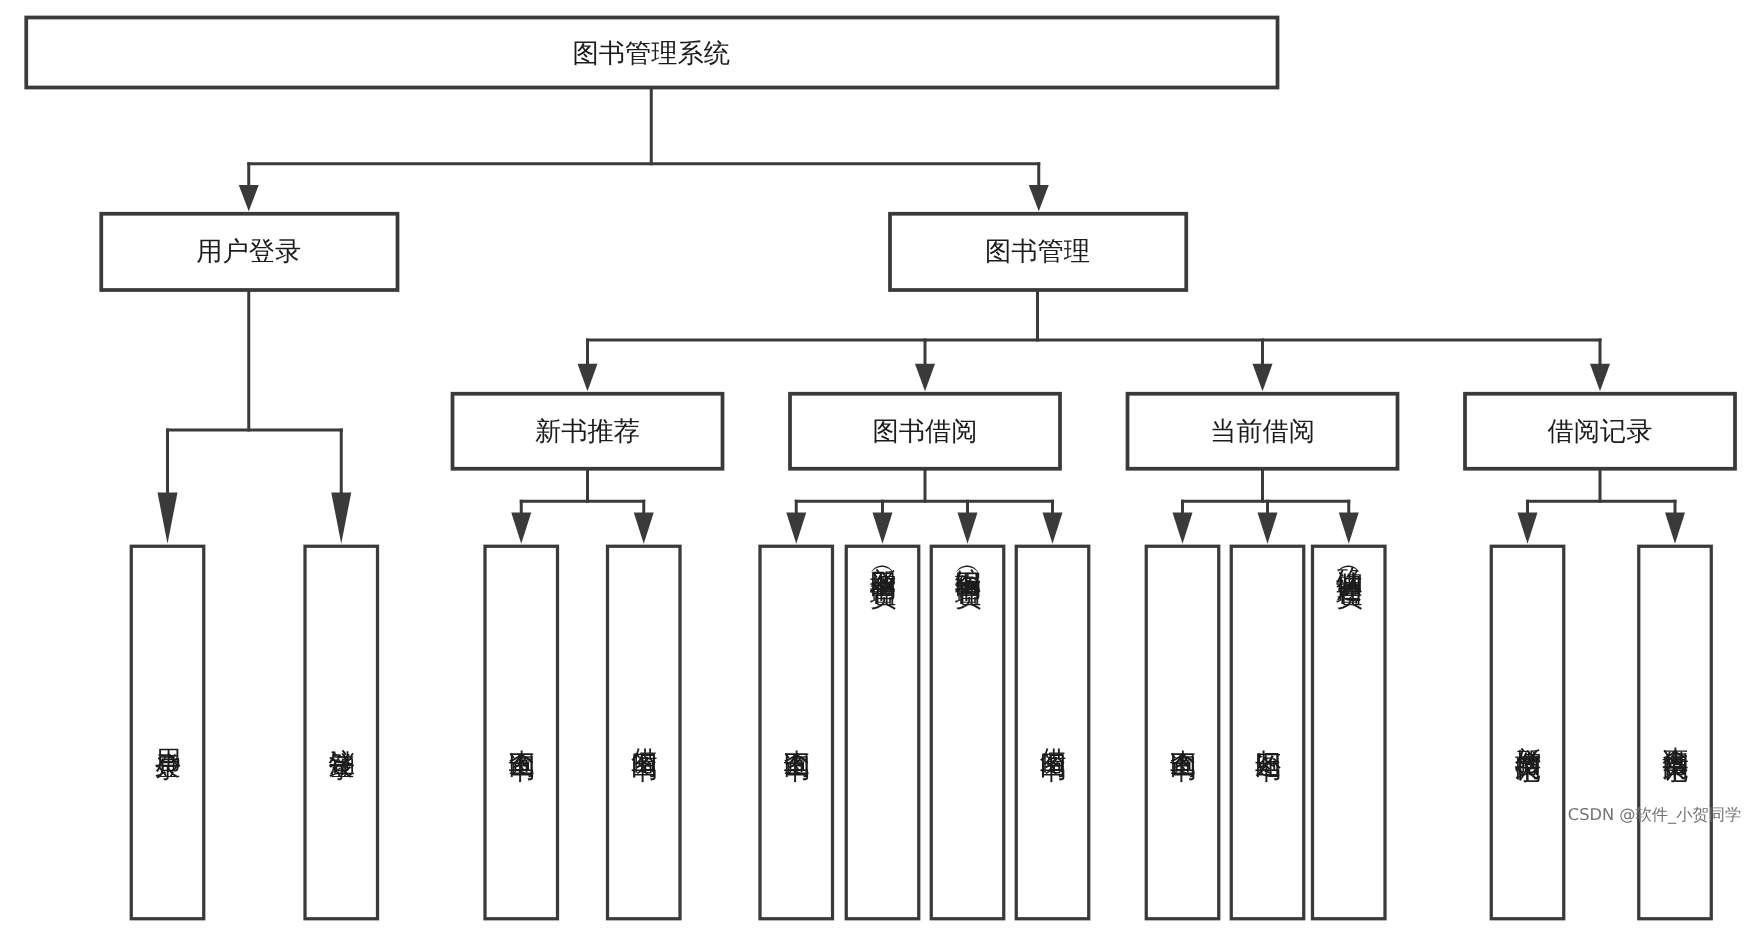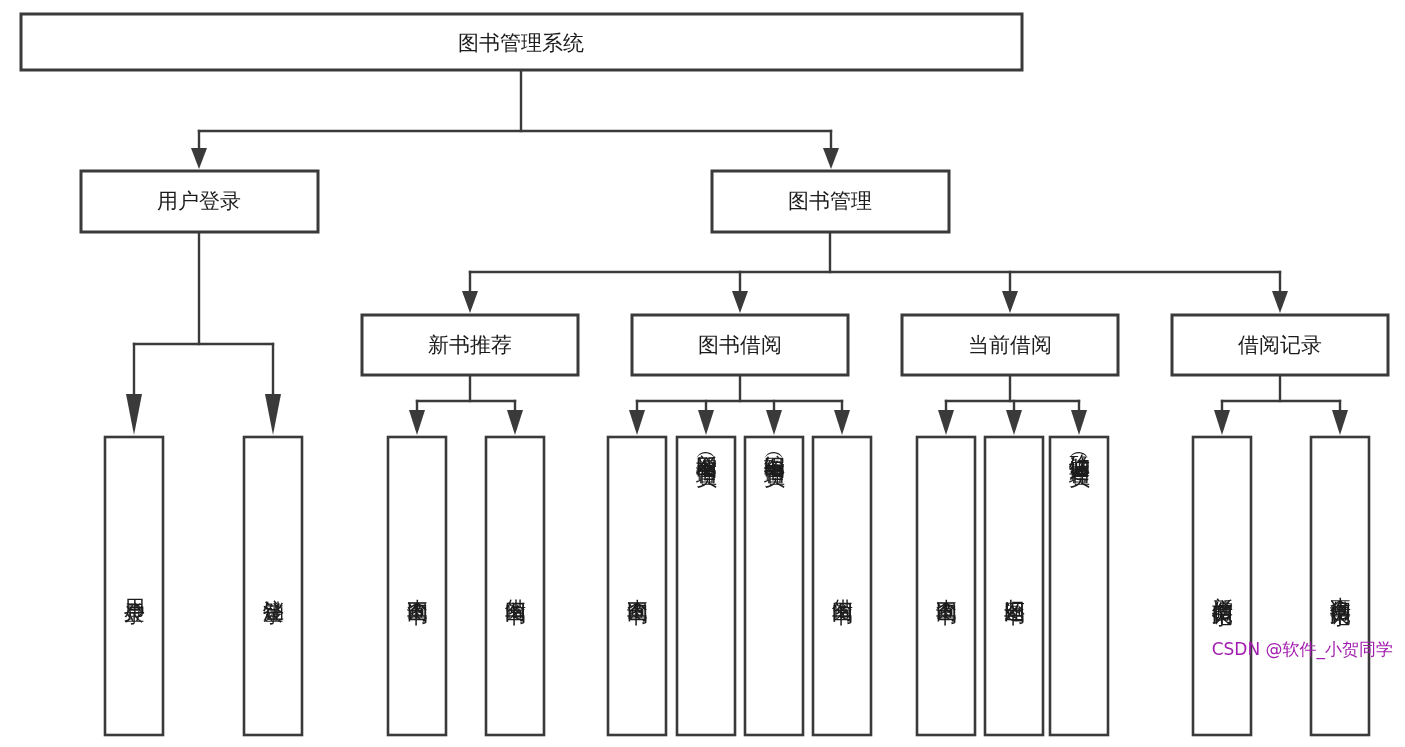--- a/index.html
+++ b/index.html
@@ -69,22 +69,22 @@
     color: #1c1c1c;
     letter-spacing: 2px;
     line-height: 1;
     white-space: nowrap;
   }
   .watermark {
     position: absolute;
     right: 12px;
     bottom: 6px;
     font-family: "DejaVu Sans", "Liberation Sans", sans-serif;
-    font-size: 17px;
-    color: #a21caf;
+    font-size: 13px;
+    color: #737373;
     white-space: nowrap;
     pointer-events: none;
   }
 </style>
 </head>
 <body>
 
 <div id="diagram-root">
 
   <svg class="tree" viewBox="0 0 1405 747">

